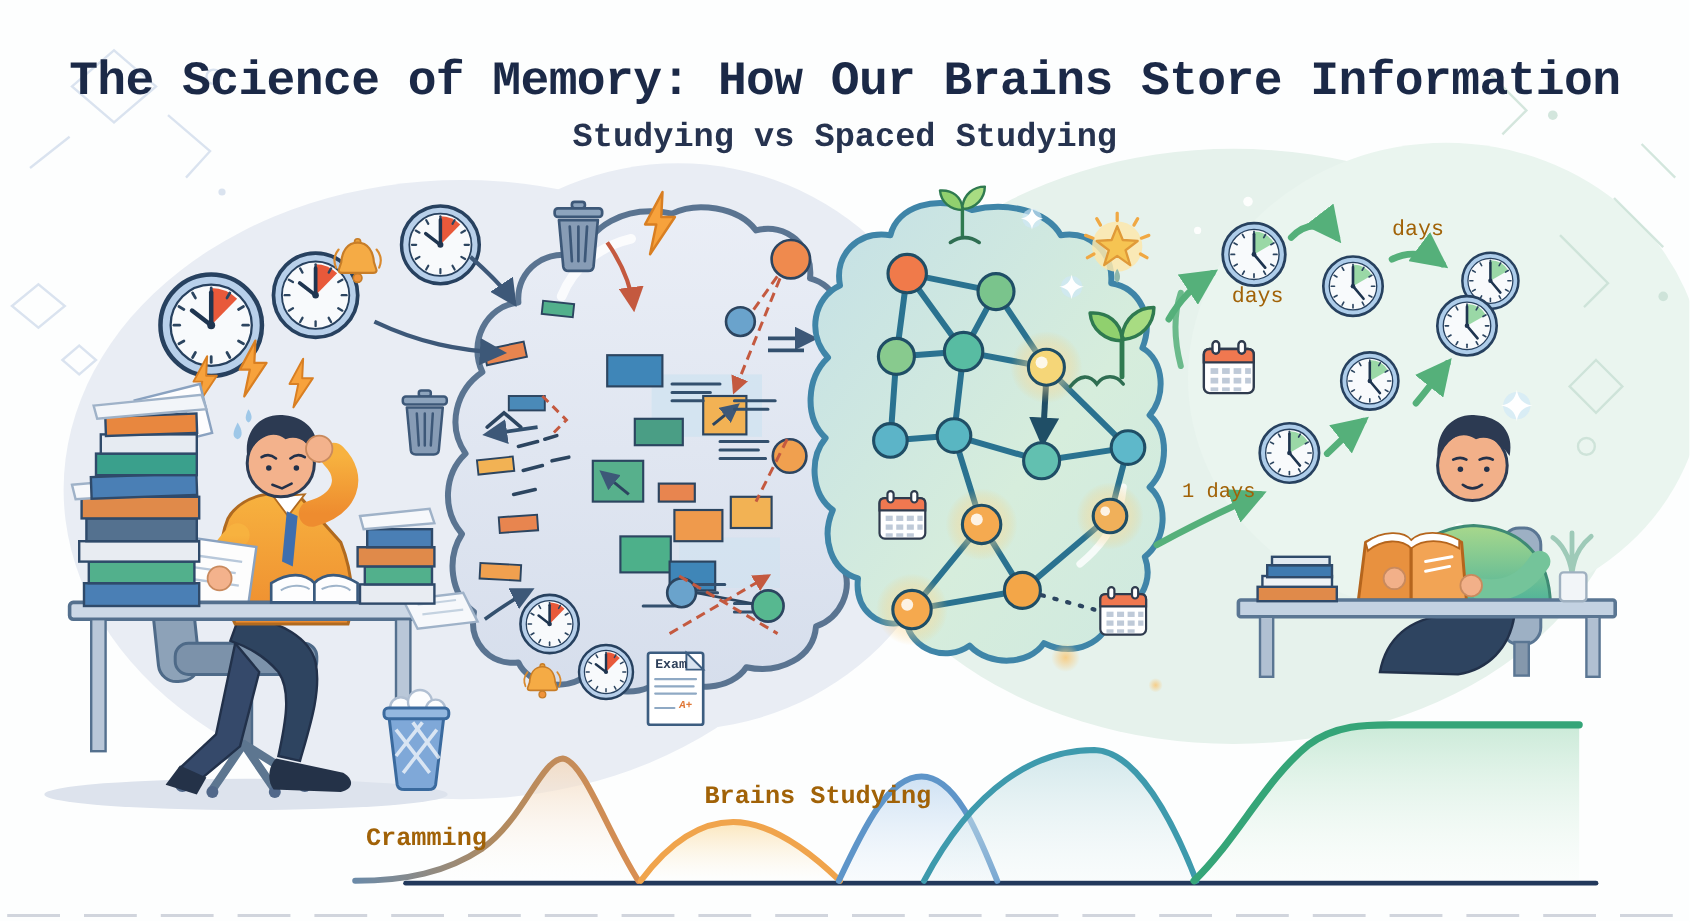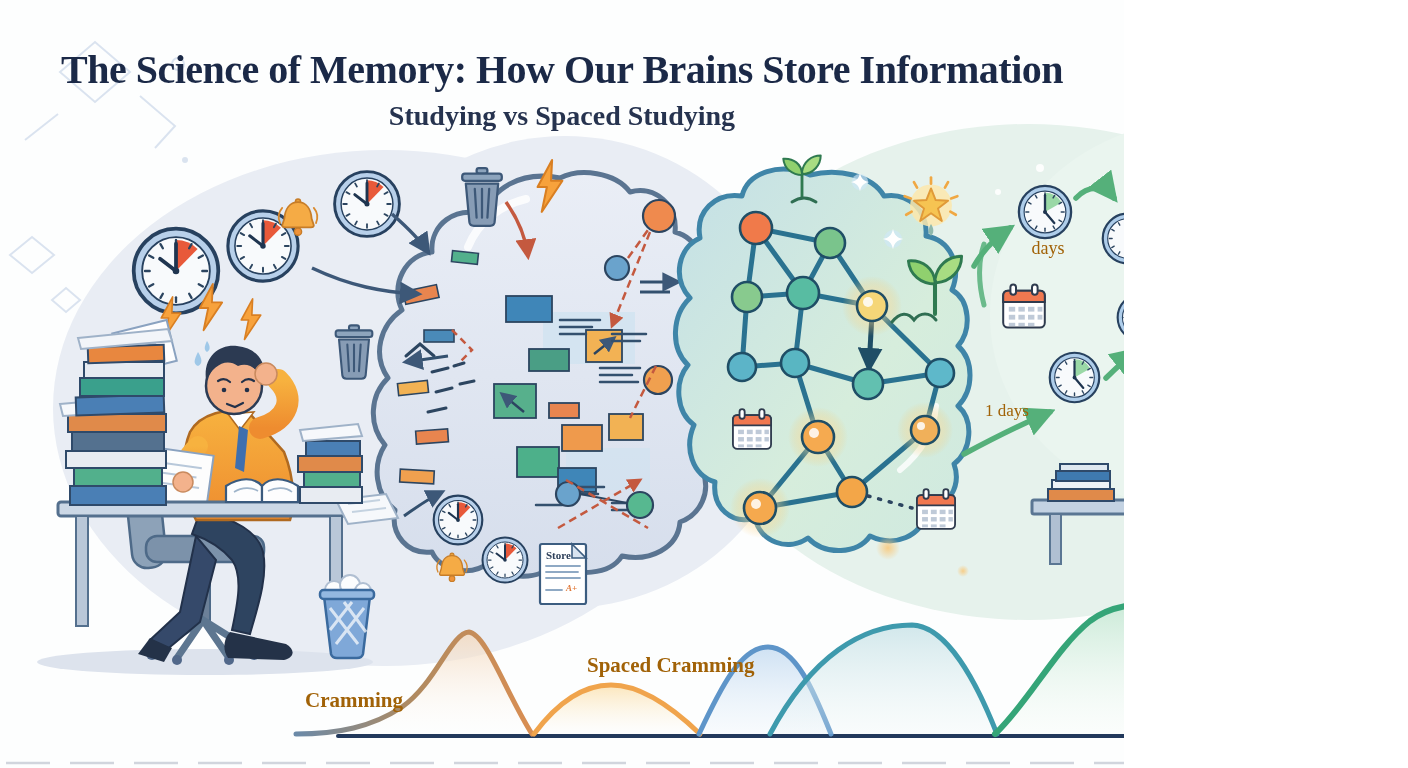--- a/index.html
+++ b/index.html
@@ -1,17 +1,17 @@
 <!DOCTYPE html>
 <html><head>
 <meta charset="utf-8">
 <style>
   html,body{margin:0;padding:0;background:#ffffff;}
-  #stage{position:relative;width:1124px;height:768px;overflow:hidden;background:#fdfefe;
-         font-family:Liberation Serif, serif;}
+  #stage{position:relative;width:1408px;height:768px;overflow:hidden;background:#fdfefe;
+         font-family:Liberation Mono, monospace;}
   #art{position:absolute;left:0;top:0;}
   .t{position:absolute;left:0;width:100%;text-align:center;color:#1b2947;}
   .title{top:46px;font-size:40px;font-weight:800;letter-spacing:-0.5px;}
   .subtitle{top:100px;font-size:28px;font-weight:600;color:#26334f;}
   .lbl{position:absolute;color:#a16207;font-weight:600;white-space:nowrap;pointer-events:none;}
 </style>
 </head>
 <body>
 
 <div id="stage">
@@ -548,17 +548,17 @@
 </g>
 </svg>
 
 <div class="t title">The Science of Memory: How Our Brains Store Information</div>
 <div class="t subtitle">Studying vs Spaced Studying</div>
 
 <div class="lbl" style="left:1022px;top:238px;width:52px;text-align:center;font-size:18px;font-weight:500">days</div>
 <div class="lbl" style="left:1160px;top:182px;font-size:18px;font-weight:500">days</div>
 <div class="lbl" style="left:985px;top:401px;font-size:17px;font-weight:500">1 days</div>
 <div class="lbl" style="left:305px;top:688px;font-size:21px">Cramming</div>
-<div class="lbl" style="left:587px;top:653px;font-size:21px">Spaced Cramming</div>
-<div class="lbl" style="left:546px;top:549px;font-size:11px;font-weight:700;color:#2c3e58">Store</div>
+<div class="lbl" style="left:587px;top:653px;font-size:21px">Brains Studying</div>
+<div class="lbl" style="left:546px;top:549px;font-size:11px;font-weight:700;color:#2c3e58">Exam</div>
 <div class="lbl" style="left:566px;top:583px;font-size:9px;font-style:italic;color:#e07838">A+</div>
 
 </div>
 
 </body></html>

